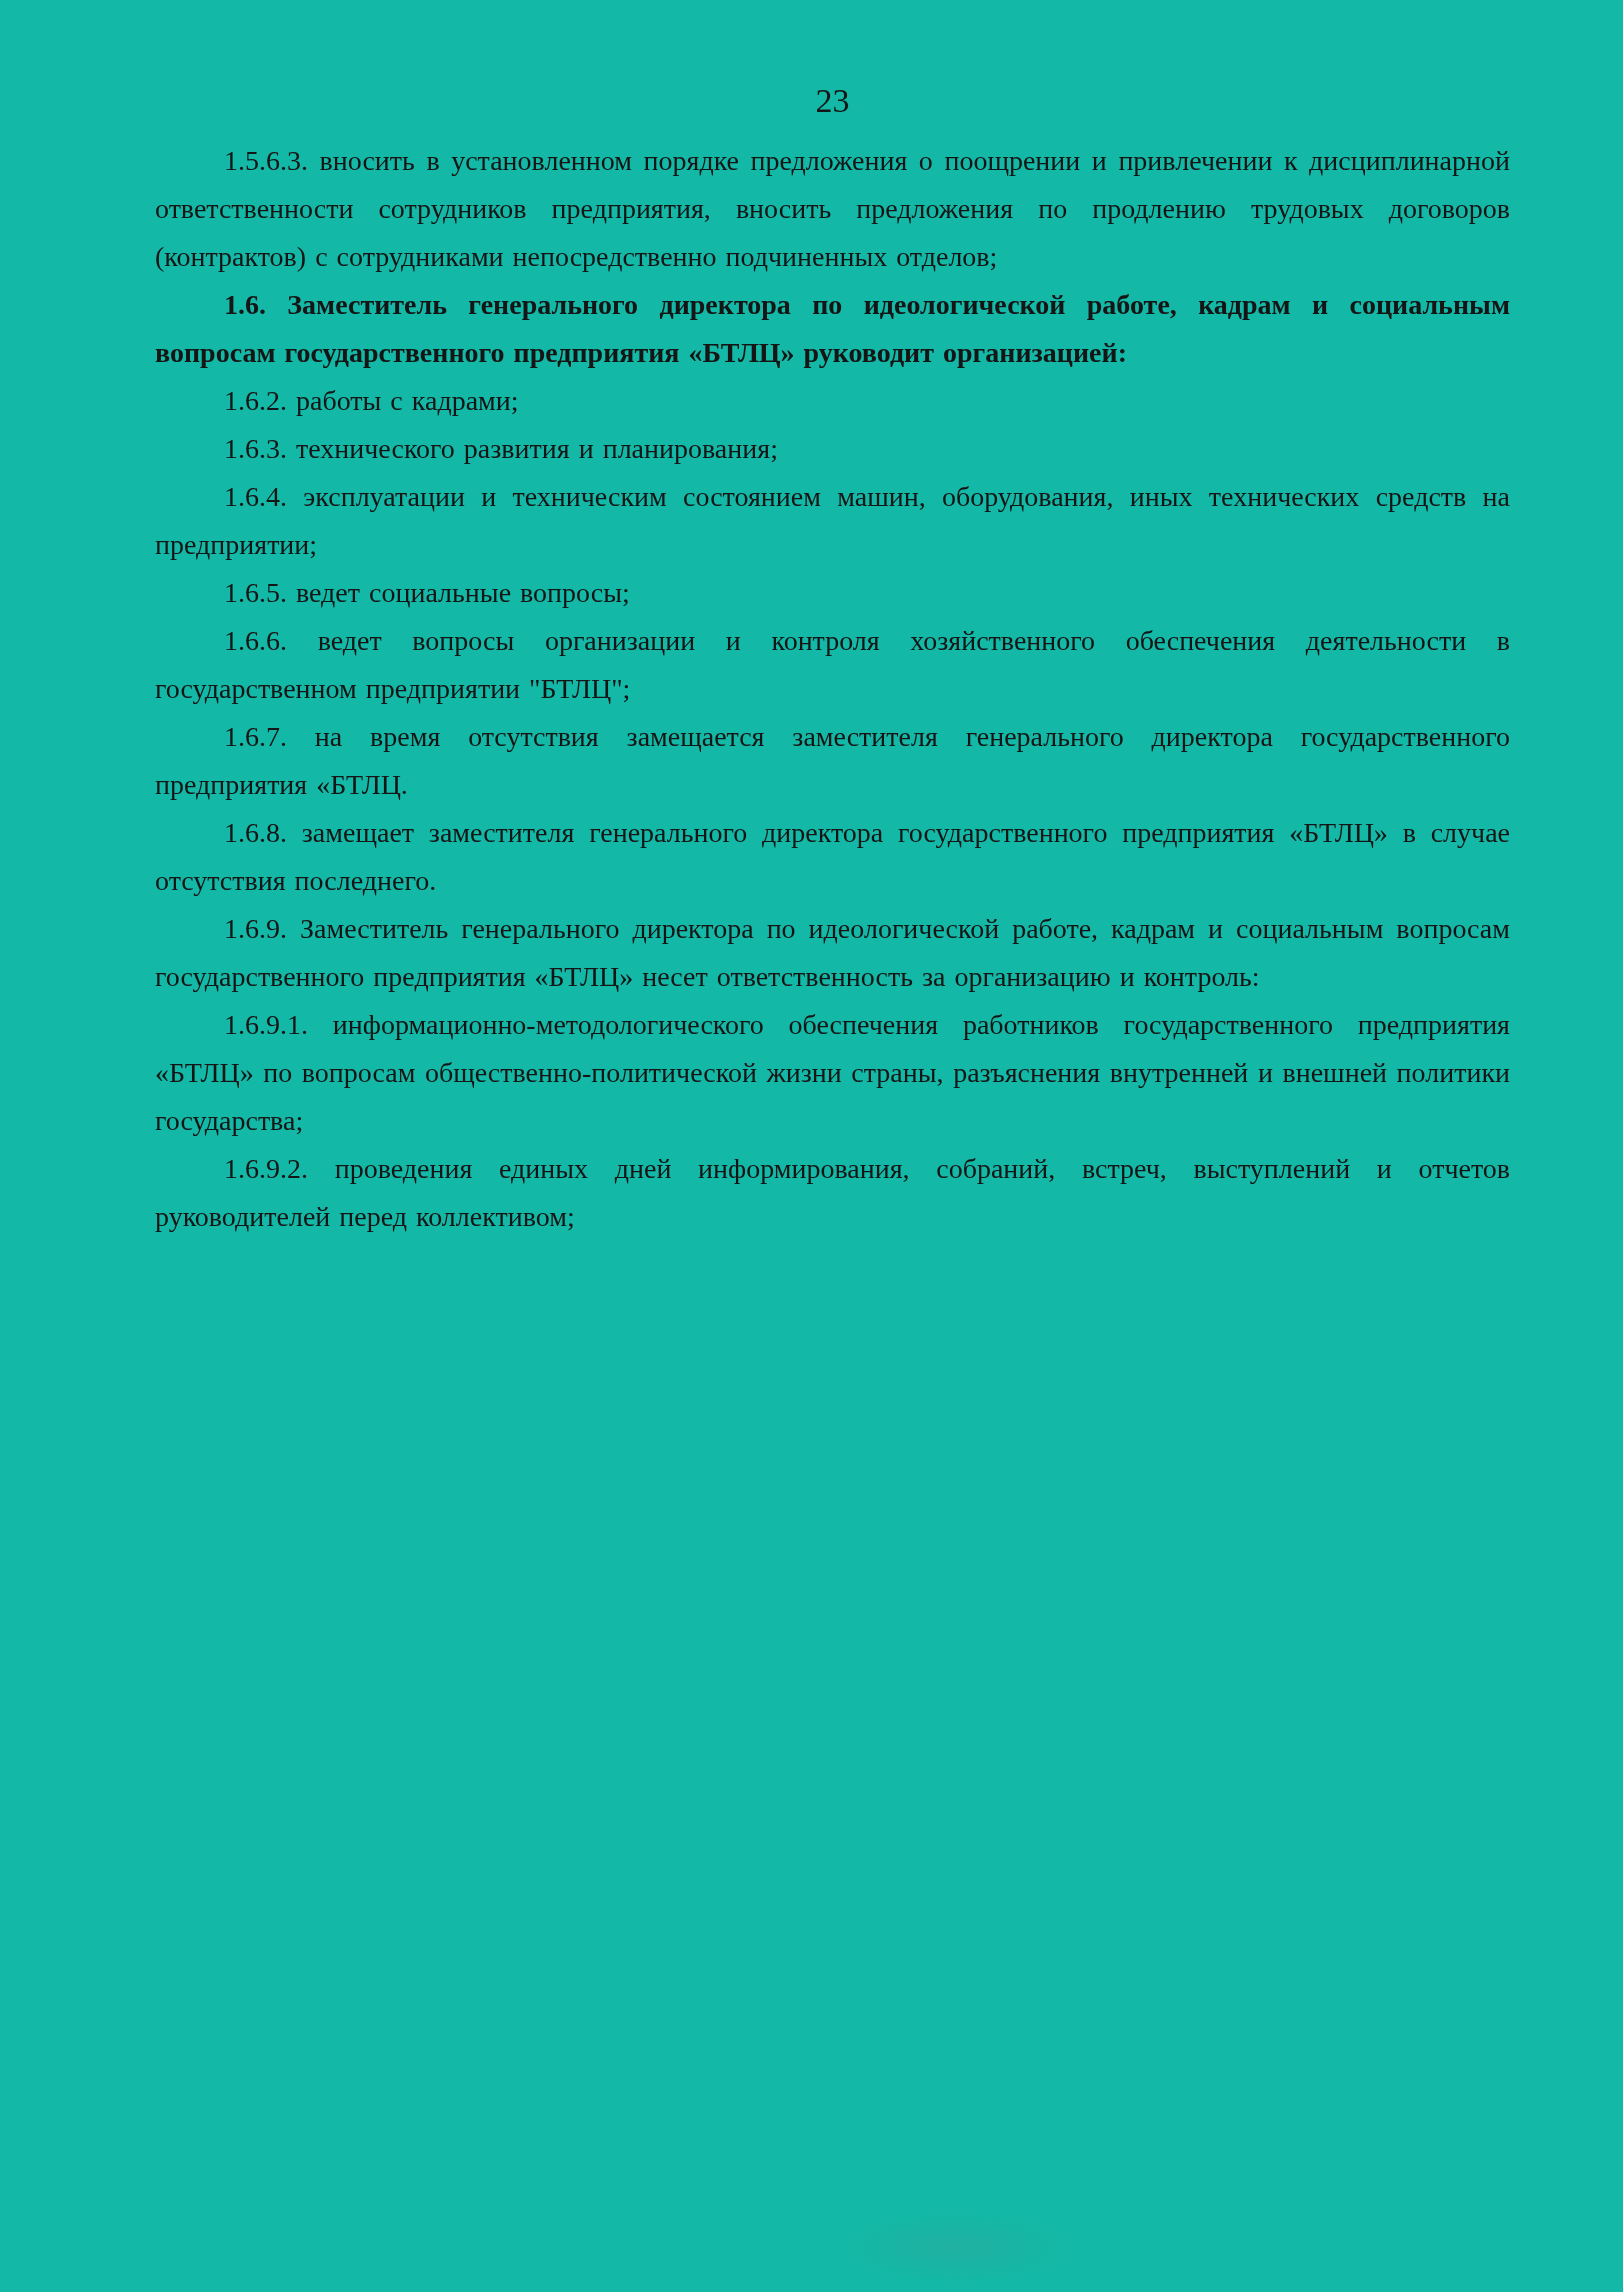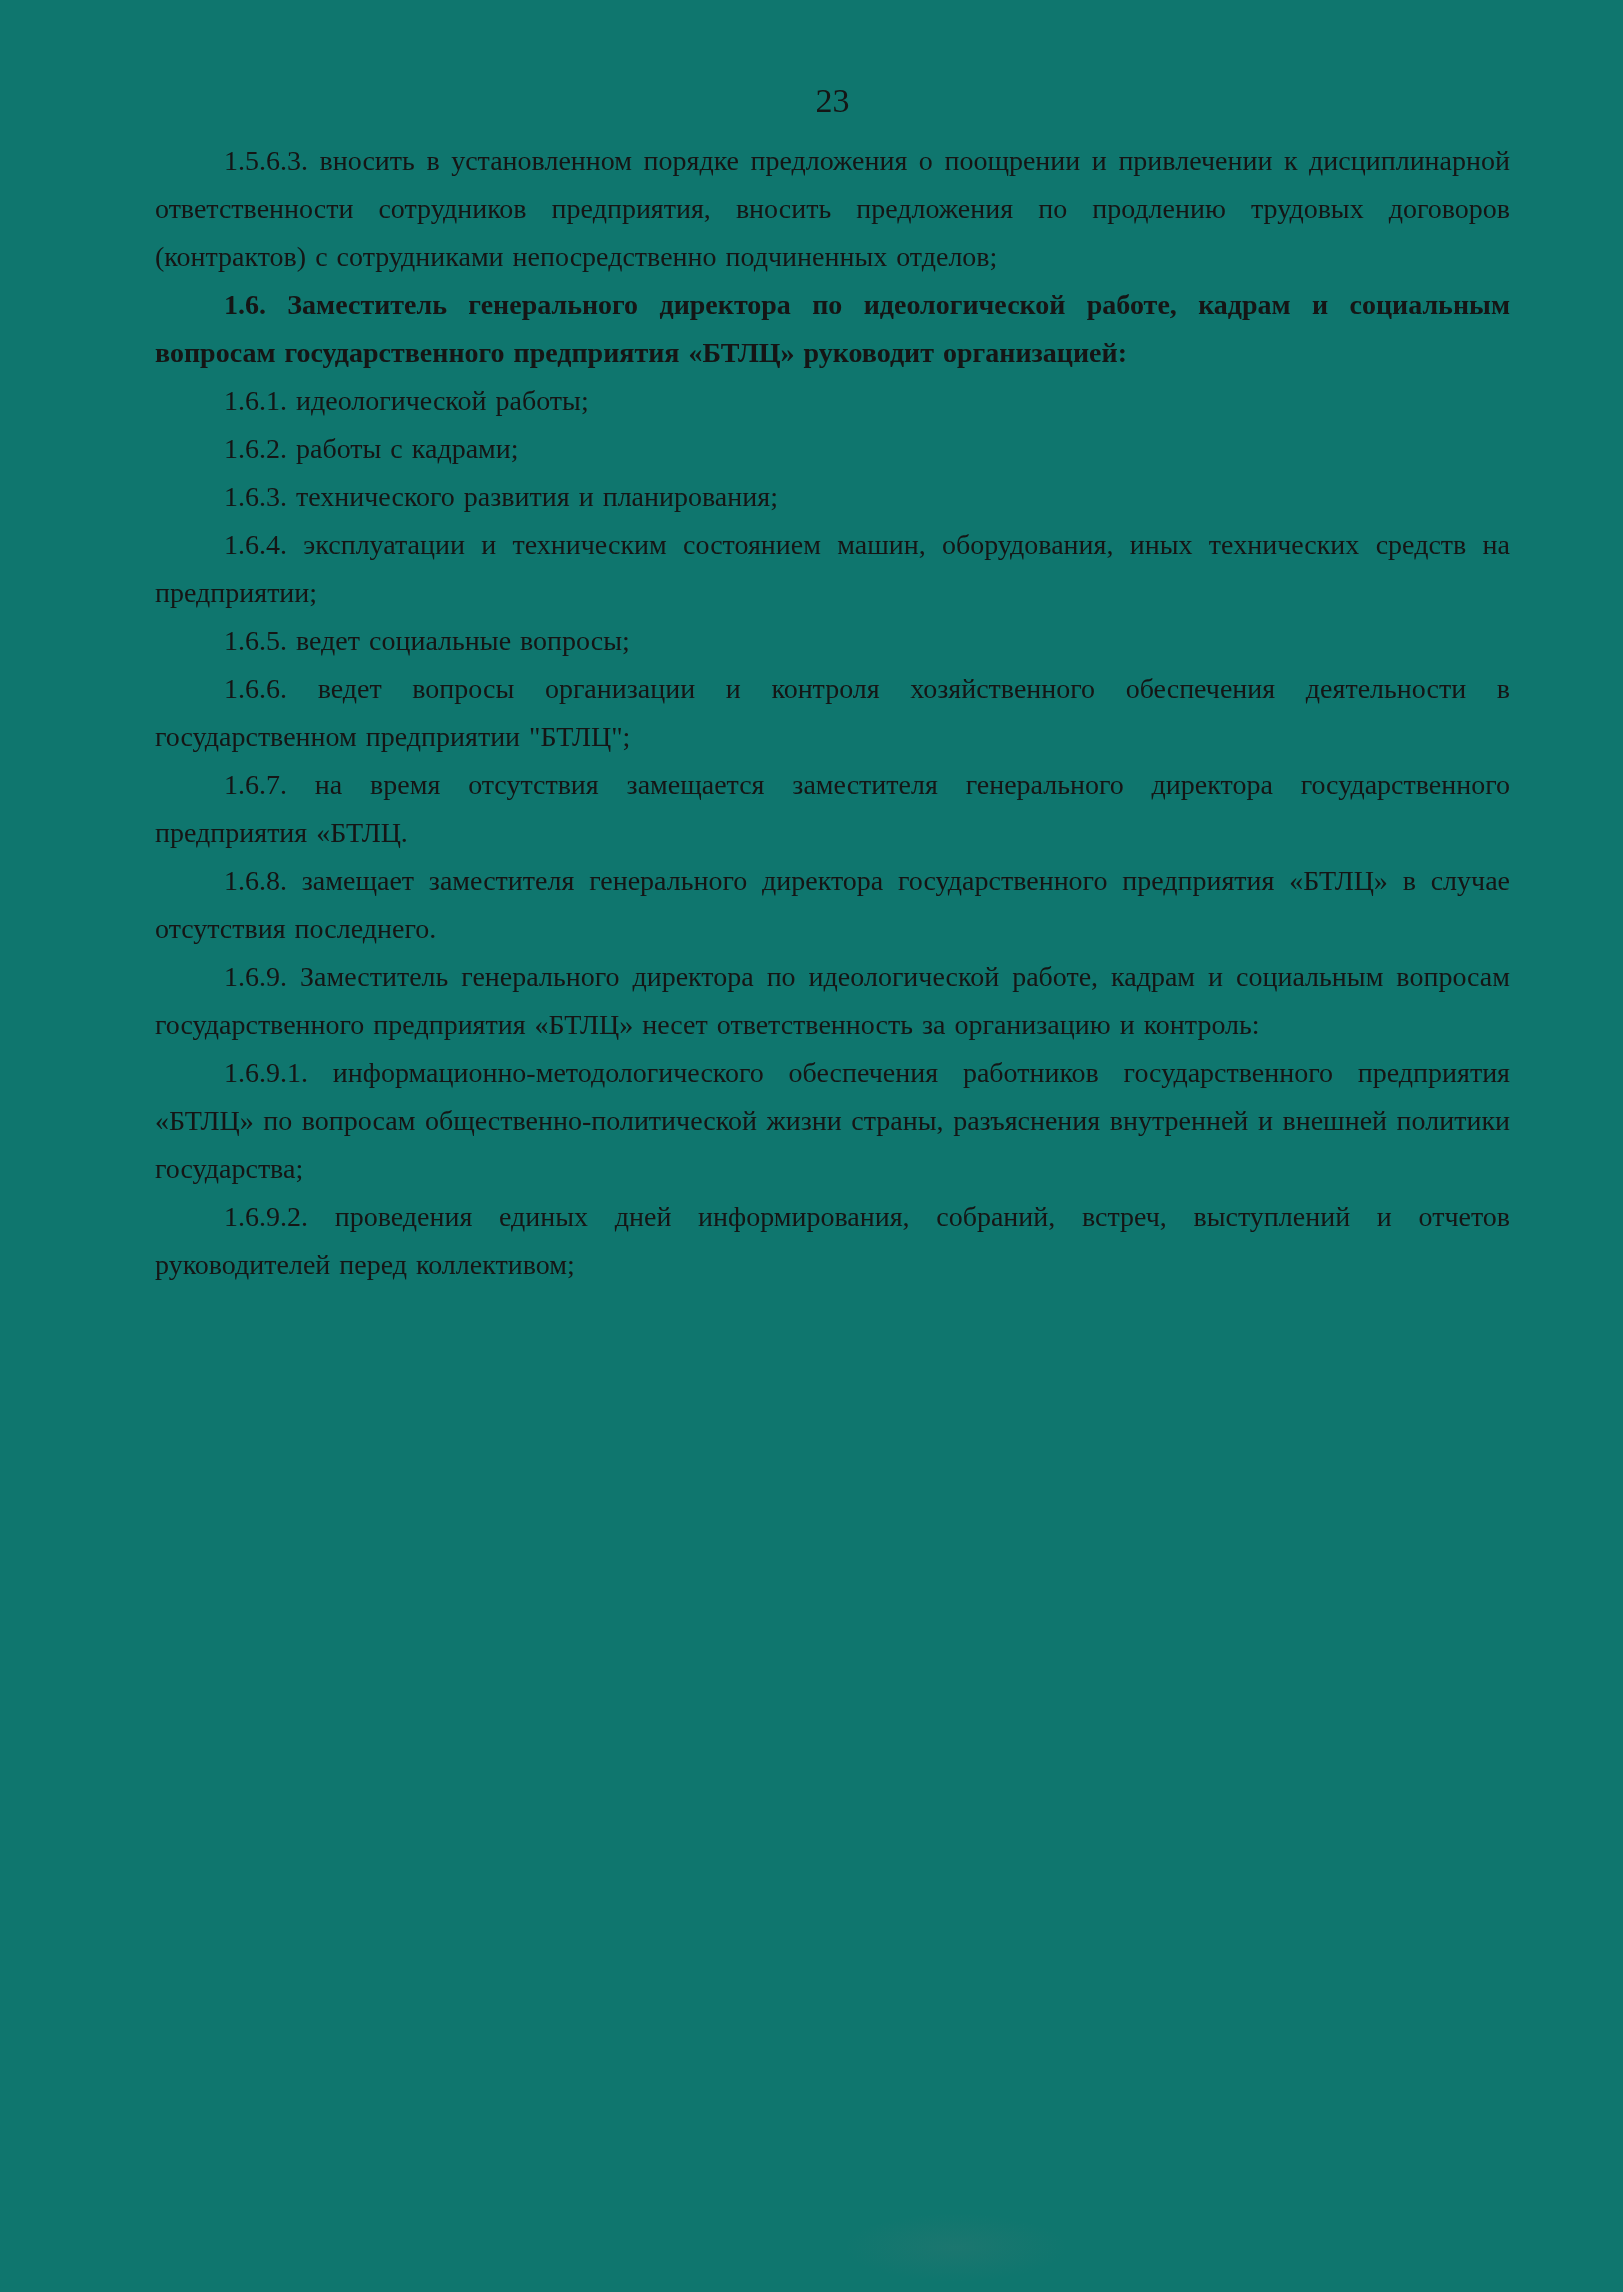--- a/index.html
+++ b/index.html
@@ -4,21 +4,21 @@
 <style>
   html, body {
     margin: 0;
     padding: 0;
     background: #ffffff;
   }
   .page {
     position: relative;
     width: 1623px;
     height: 2293px;
-    background: #0f766e;
+    background: #14b8a6;
     overflow: hidden;
     font-family: "Liberation Serif", "DejaVu Serif", serif;
     color: #151515;
   }
   .content {
     position: absolute;
     left: 155px;
     top: 80px;
     width: 1355px;
   }
@@ -54,21 +54,20 @@
 
 <div class="page">
   <div class="content">
 
     <div class="page-number">23</div>
 
     <p class="para">1.5.6.3. вносить в установленном порядке предложения о поощрении и привлечении к дисциплинарной ответственности сотрудников предприятия, вносить предложения по продлению трудовых договоров (контрактов) с сотрудниками непосредственно подчиненных отделов;</p>
 
     <p class="para heading">1.6. Заместитель генерального директора по идеологической работе, кадрам и социальным вопросам государственного предприятия «БТЛЦ» руководит организацией:</p>
 
-    <p class="para">1.6.1. идеологической работы;</p>
     <p class="para">1.6.2. работы с кадрами;</p>
     <p class="para">1.6.3. технического развития и планирования;</p>
     <p class="para">1.6.4. эксплуатации и техническим состоянием машин, оборудования, иных технических средств на предприятии;</p>
     <p class="para">1.6.5. ведет социальные вопросы;</p>
     <p class="para">1.6.6. ведет вопросы организации и контроля хозяйственного обеспечения деятельности в государственном предприятии "БТЛЦ";</p>
     <p class="para">1.6.7. на время отсутствия замещается заместителя генерального директора государственного предприятия «БТЛЦ.</p>
     <p class="para">1.6.8. замещает заместителя генерального директора государственного предприятия «БТЛЦ» в случае отсутствия последнего.</p>
     <p class="para">1.6.9. Заместитель генерального директора по идеологической работе, кадрам и социальным вопросам государственного предприятия «БТЛЦ» несет ответственность за организацию и контроль:</p>
     <p class="para">1.6.9.1. информационно-методологического обеспечения работников государственного предприятия «БТЛЦ» по вопросам общественно-политической жизни страны, разъяснения внутренней и внешней политики государства;</p>
     <p class="para">1.6.9.2. проведения единых дней информирования, собраний, встреч, выступлений и отчетов руководителей перед коллективом;</p>

